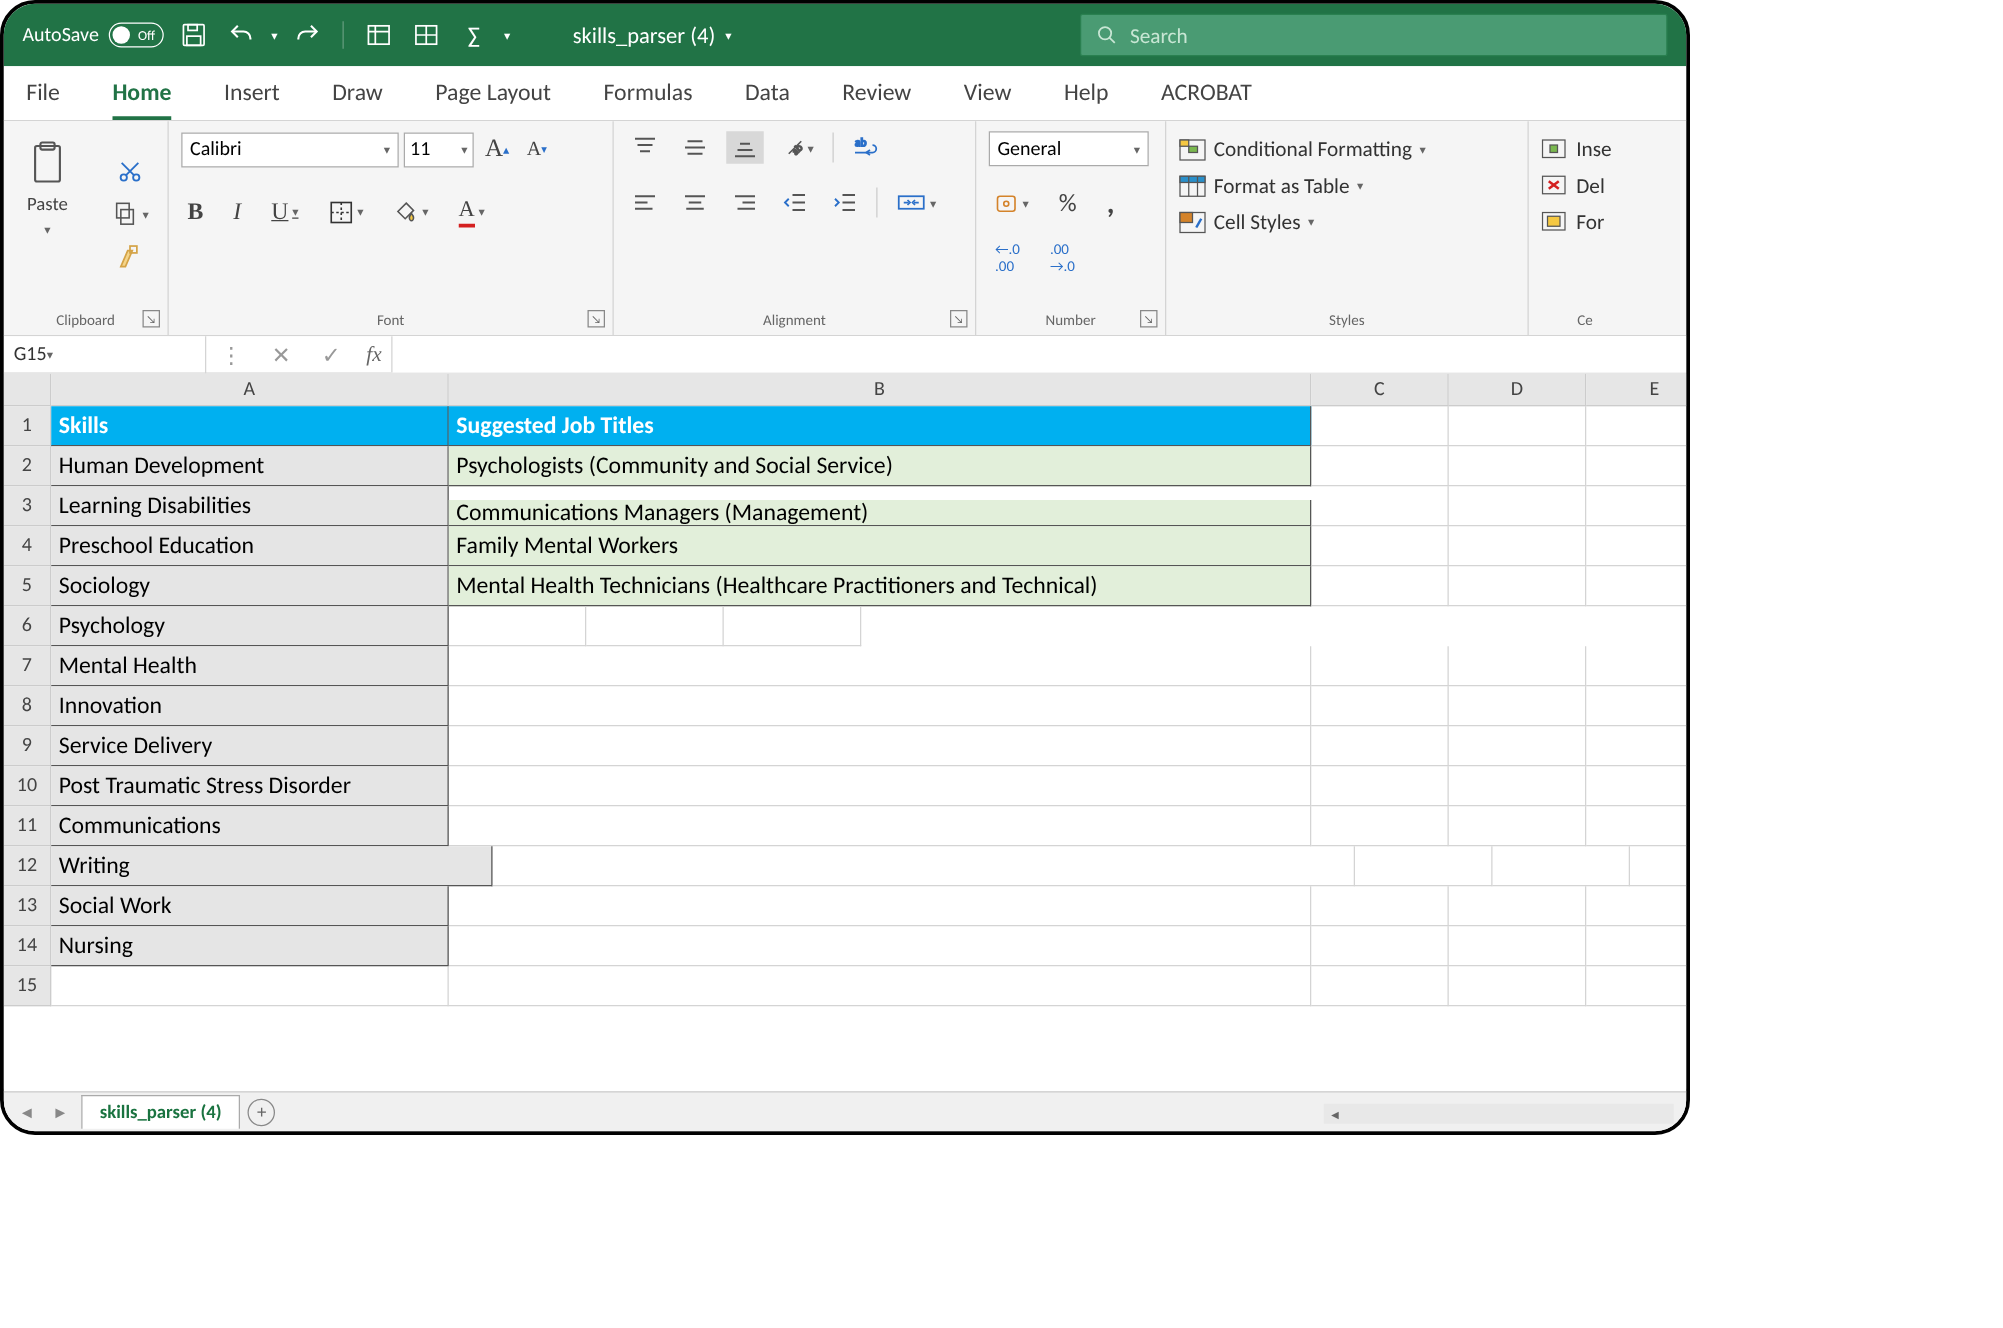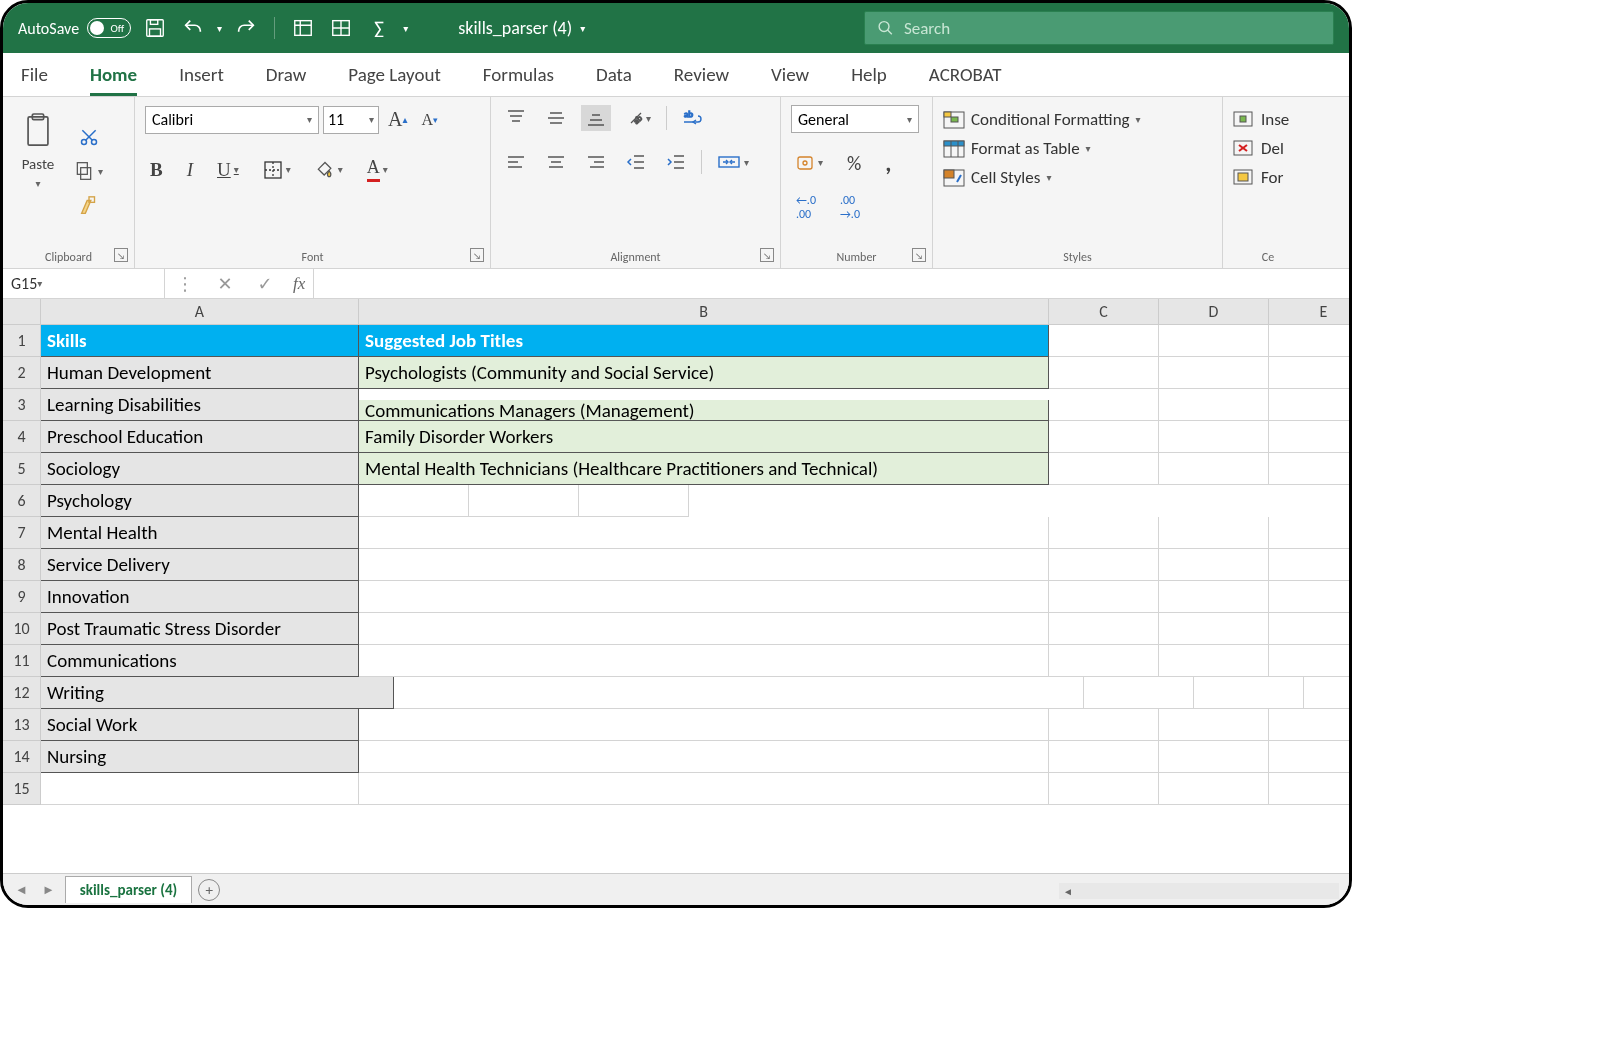--- a/index.html
+++ b/index.html
@@ -15,21 +15,21 @@
 .searchbox { margin-left: auto; background: #4a9b73; border: 1px solid #2a8050; width: 470px; height: 34px; display: flex; align-items: center; padding: 0 12px; gap: 10px; border-radius: 2px; }
 .searchbox input { background: transparent; border: none; color: #c8e6d4; font-size: 17px; width: 100%; outline: none; }
 .searchbox input::placeholder { color: #c8e6d4; }
 .ribbon-tabs { height: 44px; display: flex; align-items: flex-end; padding: 0 18px; gap: 42px; background: #fff; border-bottom: 1px solid #d4d4d4; }
 .tab { font-size: 19px; color: #444; padding-bottom: 10px; cursor: pointer; }
 .tab.active { color: #217346; font-weight: 600; border-bottom: 3px solid #217346; padding-bottom: 7px; }
 .ribbon { height: 172px; background: #f5f5f5; display: flex; border-bottom: 1px solid #d4d4d4; }
 .rgroup { border-right: 1px solid #d4d4d4; padding: 8px 10px 0; display: flex; flex-direction: column; position: relative; }
 .rgroup-label { position: absolute; bottom: 4px; left: 0; right: 0; text-align: center; font-size: 12px; color: #666; }
 .rgroup-dialog { position: absolute; bottom: 6px; right: 6px; width: 14px; height: 14px; border: 1px solid #888; font-size: 9px; display: flex; align-items: center; justify-content: center; color: #666; }
-.rrow { display: flex; align-items: center; gap: 6px; }
+.rrow { display: flex; align-items: center; gap: 22px; }
 .rbtn { display: flex; align-items: center; justify-content: center; padding: 3px 5px; color: #444; font-size: 15px; }
 .bigbtn { flex-direction: column; width: 50px; height: 130px; justify-content: flex-start; padding-top: 6px; gap: 4px; }
 .font-select { width: 174px; height: 28px; border: 1px solid #aaa; background: #fff; padding: 0 6px; font-size: 16px; display: flex; align-items: center; justify-content: space-between; }
 .size-select { width: 56px; height: 28px; border: 1px solid #aaa; background: #fff; padding: 0 4px; font-size: 16px; display: flex; align-items: center; justify-content: space-between; }
 .numfmt { width: 128px; height: 28px; border: 1px solid #aaa; background: #fff; padding: 0 6px; font-size: 16px; display: flex; align-items: center; justify-content: space-between; }
 .formula-bar { height: 30px; display: flex; align-items: center; border-bottom: 1px solid #d4d4d4; background: #fff; }
 .name-box { width: 162px; height: 30px; border-right: 1px solid #d4d4d4; display: flex; align-items: center; padding: 0 8px; font-size: 16px; color: #333; }
 .fb-btn { width: 40px; display: flex; justify-content: center; color: #999; font-size: 18px; }
 .fx { font-style: italic; font-family: 'Times New Roman', serif; color: #666; font-size: 17px; padding: 0 8px; }
 .fb-input { flex: 1; border: none; font-size: 16px; padding: 0 6px; outline: none; border-left: 1px solid #d4d4d4; height: 100%; }
@@ -441,21 +441,21 @@
         </div>
         <div class="cell-row">
           <div class="cell yellow" style="width: 318px;">Learning Disabilities</div>
           <div class="cell green" style="width: 690px; margin-top: 11px;">Communications Managers (Management)</div>
           <div class="cell" style="width: 110px;"></div>
           <div class="cell" style="width: 110px;"></div>
           <div class="cell" style="width: 110px;"></div>
         </div>
         <div class="cell-row">
           <div class="cell yellow" style="width: 318px;">Preschool Education</div>
-          <div class="cell green" style="width: 690px;">Family Disorder Workers</div>
+          <div class="cell green" style="width: 690px;">Family Mental Workers</div>
           <div class="cell" style="width: 110px;"></div>
           <div class="cell" style="width: 110px;"></div>
           <div class="cell" style="width: 110px;"></div>
         </div>
         <div class="cell-row">
           <div class="cell yellow" style="width: 318px;">Sociology</div>
           <div class="cell green" style="width: 690px;">Mental Health Technicians (Healthcare Practitioners and Technical)</div>
           <div class="cell" style="width: 110px;"></div>
           <div class="cell" style="width: 110px;"></div>
           <div class="cell" style="width: 110px;"></div>
@@ -467,28 +467,28 @@
           <div class="cell" style="width: 110px;"></div>
         </div>
         <div class="cell-row">
           <div class="cell yellow" style="width: 318px;">Mental Health</div>
           <div class="cell" style="width: 690px;"></div>
           <div class="cell" style="width: 110px;"></div>
           <div class="cell" style="width: 110px;"></div>
           <div class="cell" style="width: 110px;"></div>
         </div>
         <div class="cell-row">
+          <div class="cell yellow" style="width: 318px;">Innovation</div>
+          <div class="cell" style="width: 690px;"></div>
+          <div class="cell" style="width: 110px;"></div>
+          <div class="cell" style="width: 110px;"></div>
+          <div class="cell" style="width: 110px;"></div>
+        </div>
+        <div class="cell-row">
           <div class="cell yellow" style="width: 318px;">Service Delivery</div>
-          <div class="cell" style="width: 690px;"></div>
-          <div class="cell" style="width: 110px;"></div>
-          <div class="cell" style="width: 110px;"></div>
-          <div class="cell" style="width: 110px;"></div>
-        </div>
-        <div class="cell-row">
-          <div class="cell yellow" style="width: 318px;">Innovation</div>
           <div class="cell" style="width: 690px;"></div>
           <div class="cell" style="width: 110px;"></div>
           <div class="cell" style="width: 110px;"></div>
           <div class="cell" style="width: 110px;"></div>
         </div>
         <div class="cell-row">
           <div class="cell yellow" style="width: 318px;">Post Traumatic Stress Disorder</div>
           <div class="cell" style="width: 690px;"></div>
           <div class="cell" style="width: 110px;"></div>
           <div class="cell" style="width: 110px;"></div>

